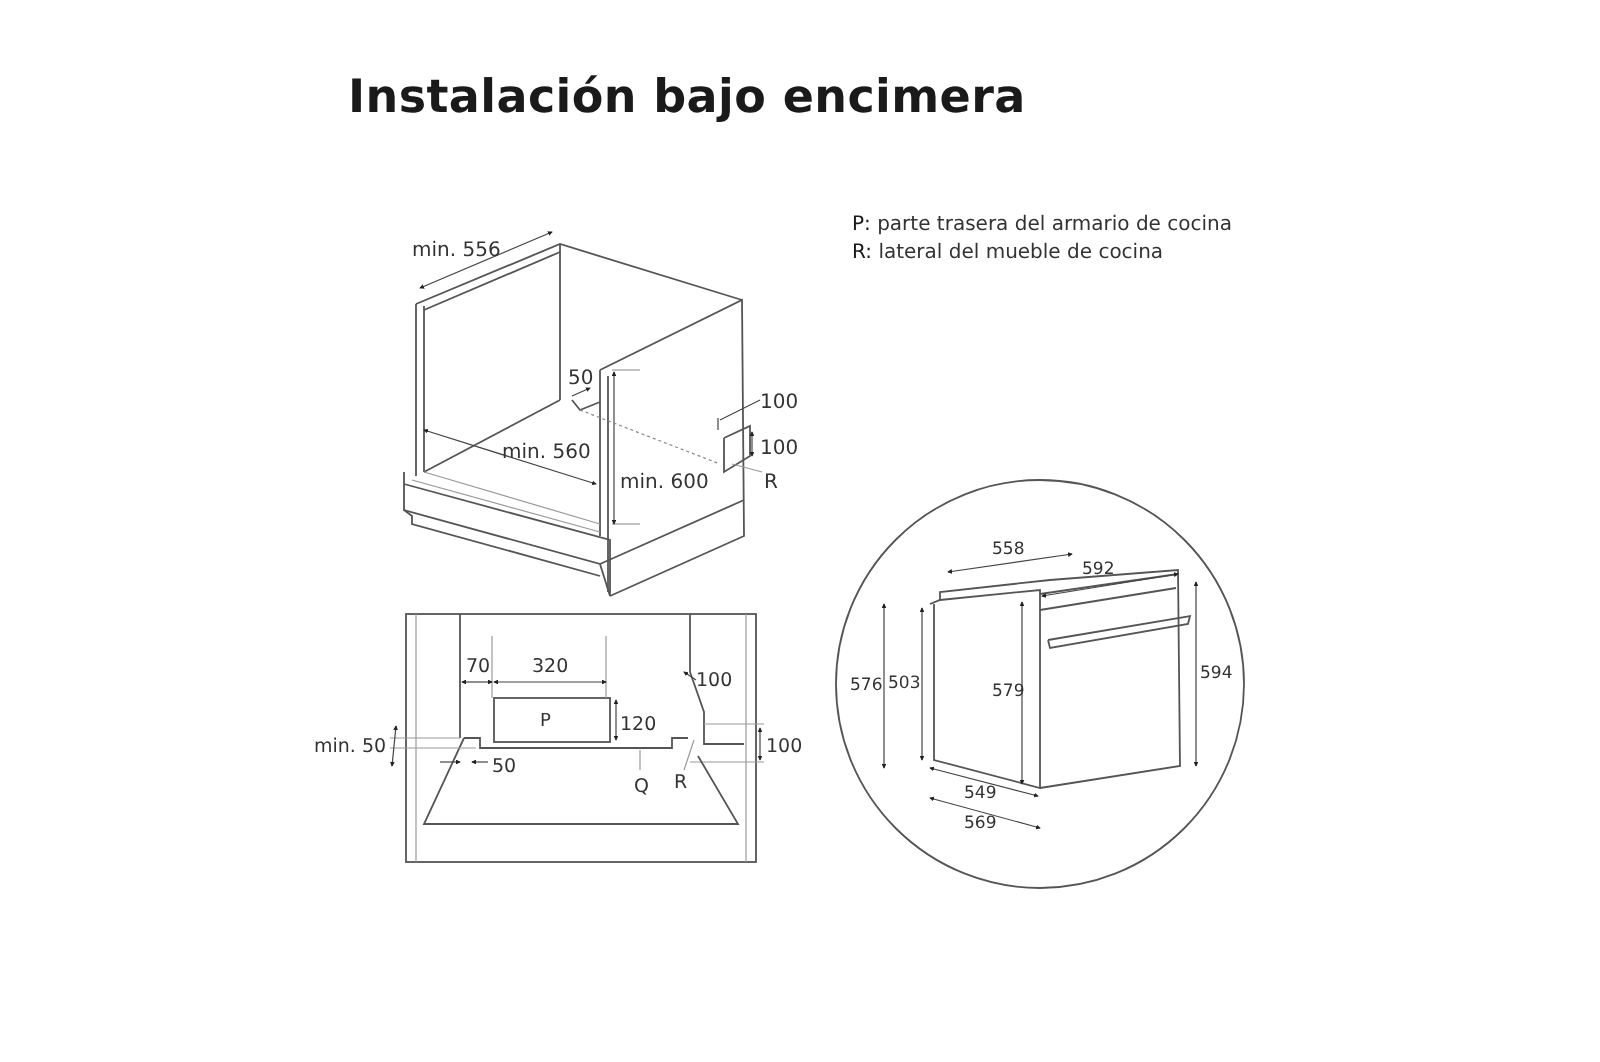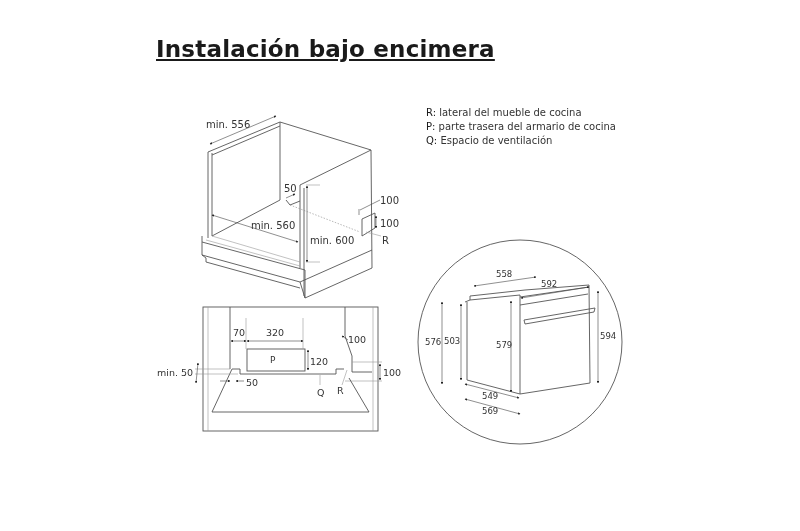--- a/index.html
+++ b/index.html
@@ -1,37 +1,36 @@
 <!DOCTYPE html>
 <html><head>
   <meta charset="utf-8">
   <style>
     html, body { margin: 0; padding: 0; background: #ffffff; }
     body { width: 800px; height: 531px; position: relative; overflow: hidden; font-family: "DejaVu Sans", sans-serif; color: #1a1a1a; }
-    .title { position: absolute; left: 156px; top: 36px; font-size: 23px; font-weight: bold; letter-spacing: 0.2px; color: #1a1a1a; text-decoration: underline; }
+    .title { position: absolute; left: 174px; top: 36px; font-size: 23px; font-weight: bold; letter-spacing: 0.2px; color: #1a1a1a; }
     .notes { position: absolute; left: 426px; top: 106px; font-size: 10px; line-height: 14px; color: #333; }
     .notes .heading { font-weight: bold; font-size: 10.5px; margin-bottom: 15px; color: #1a1a1a; }
     .notes .item { white-space: nowrap; }
     .notes .key { color: #1a1a1a; }
     svg { position: absolute; left: 0; top: 0; }
     svg text { font-family: "DejaVu Sans", sans-serif; fill: #333; }
     .ln { stroke: #555; stroke-width: 0.9; fill: none; }
     .lt { stroke: #999; stroke-width: 0.6; fill: none; }
     .dim { stroke: #444; stroke-width: 0.6; fill: none; }
     .dash { stroke: #888; stroke-width: 0.6; stroke-dasharray: 1.5 1.5; fill: none; }
   </style>
 </head>
 <body>
 
 <div class="title">Instalación bajo encimera</div>
 
 <div class="notes">
+  <div class="item"><span class="key">P:</span><span> parte trasera del armario de cocina</span></div>
   <div class="item"><span class="key">R:</span><span> lateral del mueble de cocina</span></div>
-  <div class="item"><span class="key">P:</span><span> parte trasera del armario de cocina</span></div>
-  <div class="item"><span class="key">Q:</span><span> Espacio de ventilación</span></div>
 </div>
 
 <svg width="800" height="531" viewBox="0 0 800 531">
   <defs>
     <marker id="ar" viewBox="0 0 6 6" refX="5" refY="3" markerWidth="4" markerHeight="4" orient="auto-start-reverse">
       <path d="M0,0 L6,3 L0,6 z" fill="#222"></path>
     </marker>
   </defs>
 
   <g>

